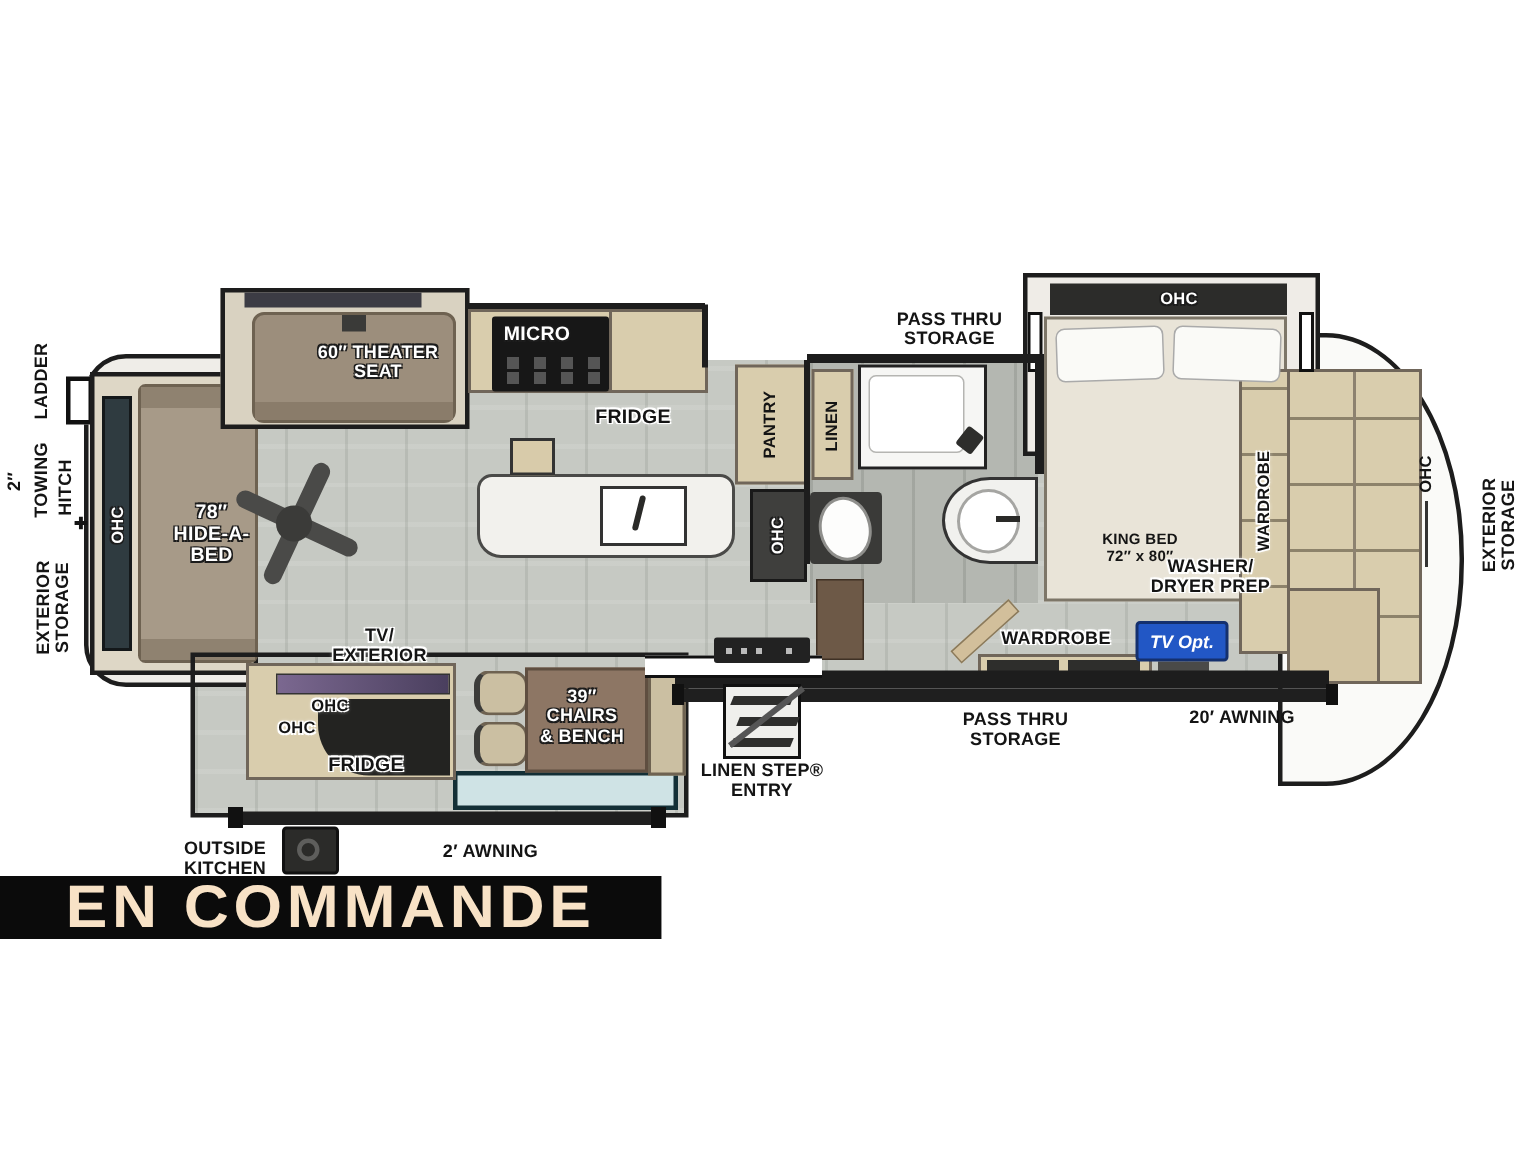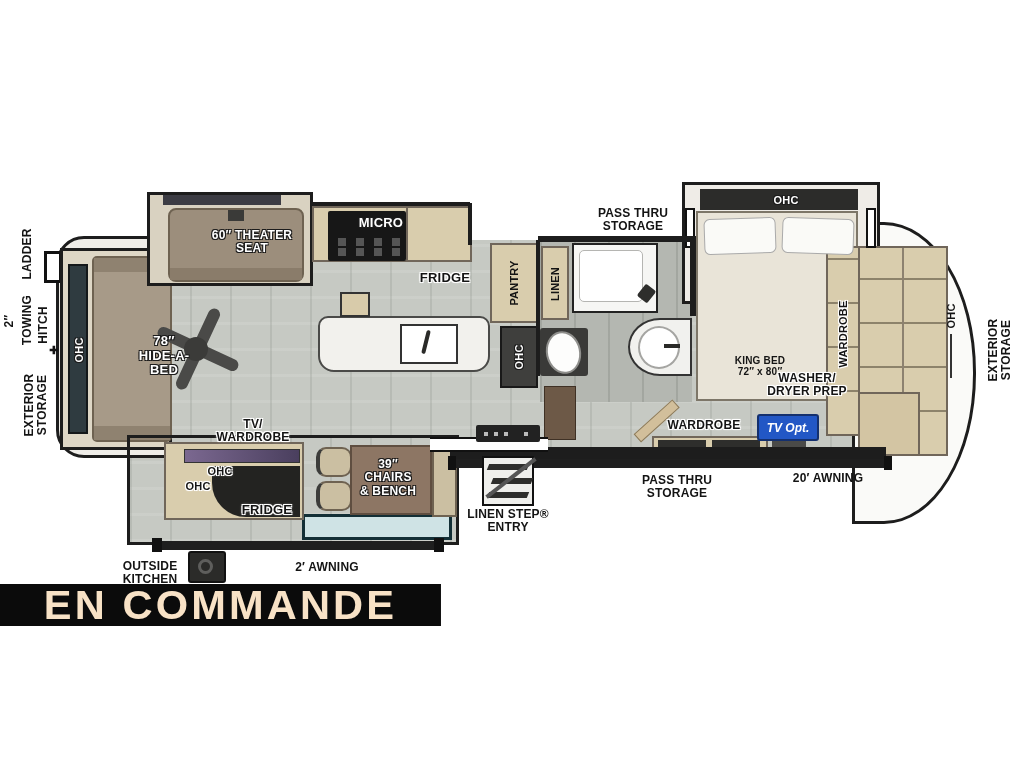--- a/index.html
+++ b/index.html
@@ -5,21 +5,21 @@
   html,body{margin:0;padding:0;background:#fff;}
   .stage{position:relative;width:1024px;height:768px;background:#fff;overflow:hidden;
          font-family:"Liberation Sans",sans-serif;}
   .abs{position:absolute;}
   
   .lbl{position:absolute;transform:translate(-50%,-50%);font-weight:bold;font-size:12px;
        line-height:1.12;color:#141414;text-align:center;white-space:pre-line;letter-spacing:.2px;z-index:9;}
   .halo{text-shadow:-1px -1px 0 #fff,1px -1px 0 #fff,-1px 1px 0 #fff,1px 1px 0 #fff,0 0 3px #fff;}
   .light{color:#fff;text-shadow:-1px -1px 0 #1c1c1c,1px -1px 0 #1c1c1c,-1px 1px 0 #1c1c1c,1px 1px 0 #1c1c1c;}
   .rot{transform:translate(-50%,-50%) rotate(-90deg);}
-  .s11{font-size:11px;} .s13{font-size:13px;padding-left:46px;} .s14{font-size:10px;}
+  .s11{font-size:11px;} .s13{font-size:13px;} .s14{font-size:10px;}
   
   .floor{background:#c6c9c3;
     background-image:repeating-linear-gradient(90deg,rgba(130,136,128,.22) 0 2px,transparent 2px 40px),
                      repeating-linear-gradient(0deg,rgba(255,255,255,.10) 0 3px,transparent 3px 26px);}
   .bathfloor{background:#b4b7b1;
     background-image:repeating-linear-gradient(90deg,rgba(110,115,108,.25) 0 2px,transparent 2px 34px);}
   .wall{background:var(--wall,#1d1d1d);}
   .cab{background:var(--cabinet,#d9cdad);border:2px solid #70665a;box-sizing:border-box;}
   .slidebox{border:3px solid #1d1d1d;box-sizing:border-box;}
   .darkcab{background:#3f3f3d;border:2px solid #191919;box-sizing:border-box;}
@@ -166,21 +166,21 @@
   <div class="abs" style="left:480px;top:476px;width:62px;height:4px;background:#555;transform:rotate(-38deg);z-index:7;"></div>
   <div class="lbl" style="left:508px;top:521px;">LINEN STEP®
 ENTRY</div>
 
   <div class="abs slidebox" style="left:127px;top:435px;width:332px;height:110px;z-index:3;background:transparent;"></div>
   <div class="abs" style="left:302px;top:514px;width:150px;height:26px;background:#cfe3e5;border:3px solid #132f36;box-sizing:border-box;z-index:4;"></div>
   <div class="abs cab" style="left:164px;top:442px;width:140px;height:78px;z-index:4;"></div>
   <div class="abs" style="left:184px;top:449px;width:116px;height:14px;background:linear-gradient(90deg,#7b6890,#4a3f5e);border:1px solid #333;box-sizing:border-box;z-index:5;"></div>
   <div class="abs" style="left:212px;top:466px;width:88px;height:51px;background:#232321;border-radius:0 0 0 34px;z-index:5;"></div>
   <div class="lbl halo" style="left:253px;top:431px;">TV/
-WARDROBE</div>
+EXTERIOR</div>
   <div class="lbl s11 halo" style="left:220px;top:471px;">OHC</div>
   <div class="lbl s11 halo" style="left:198px;top:486px;">OHC</div>
   <div class="lbl s13 halo" style="left:244px;top:510px;">FRIDGE</div>
   <div class="abs" style="left:316px;top:447px;width:36px;height:30px;background:#cbbfa2;border:2px solid #6e6251;border-left:4px solid #3c3c3a;border-radius:10px;box-sizing:border-box;z-index:4;"></div>
   <div class="abs" style="left:316px;top:481px;width:36px;height:30px;background:#cbbfa2;border:2px solid #6e6251;border-left:4px solid #3c3c3a;border-radius:10px;box-sizing:border-box;z-index:4;"></div>
   <div class="abs" style="left:350px;top:445px;width:82px;height:70px;background:#8d7664;border:2px solid #5f4e40;box-sizing:border-box;z-index:4;"></div>
   <div class="abs" style="left:432px;top:443px;width:25px;height:74px;background:#cbbfa2;border:2px solid #6e6251;box-sizing:border-box;z-index:4;"></div>
   <div class="lbl light" style="left:388px;top:478px;">39″
 CHAIRS
 &amp; BENCH</div>

